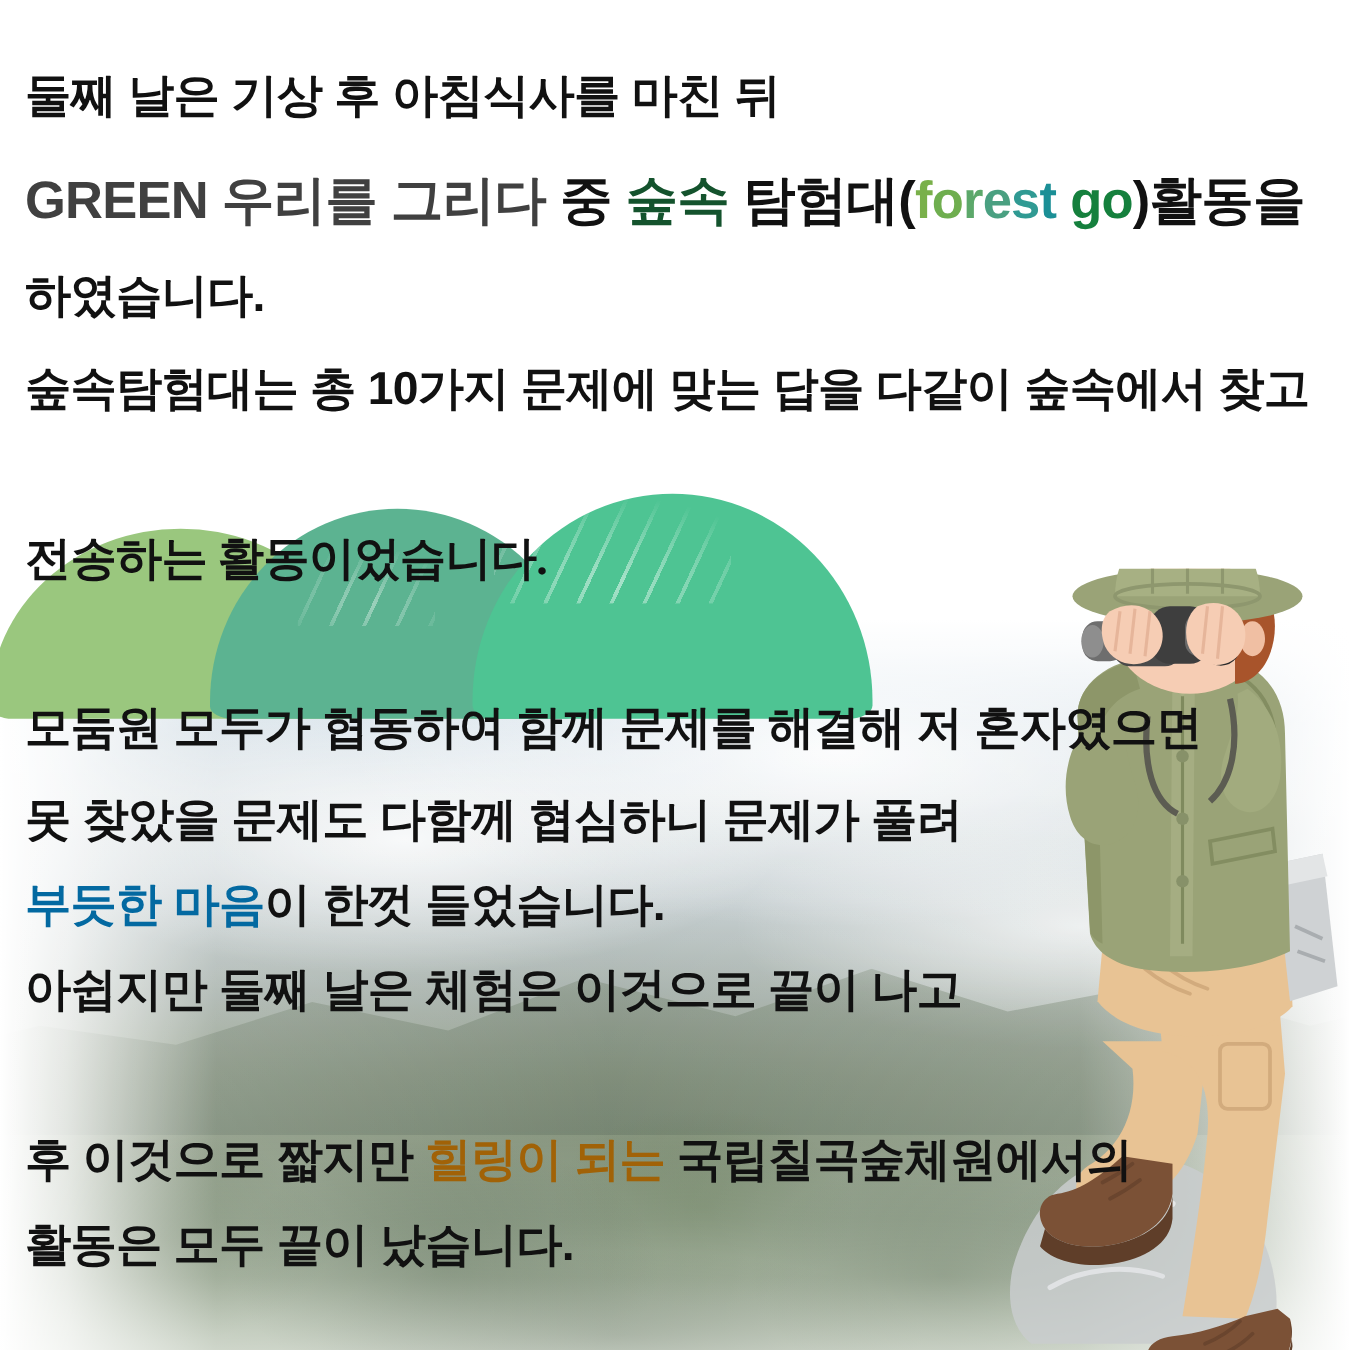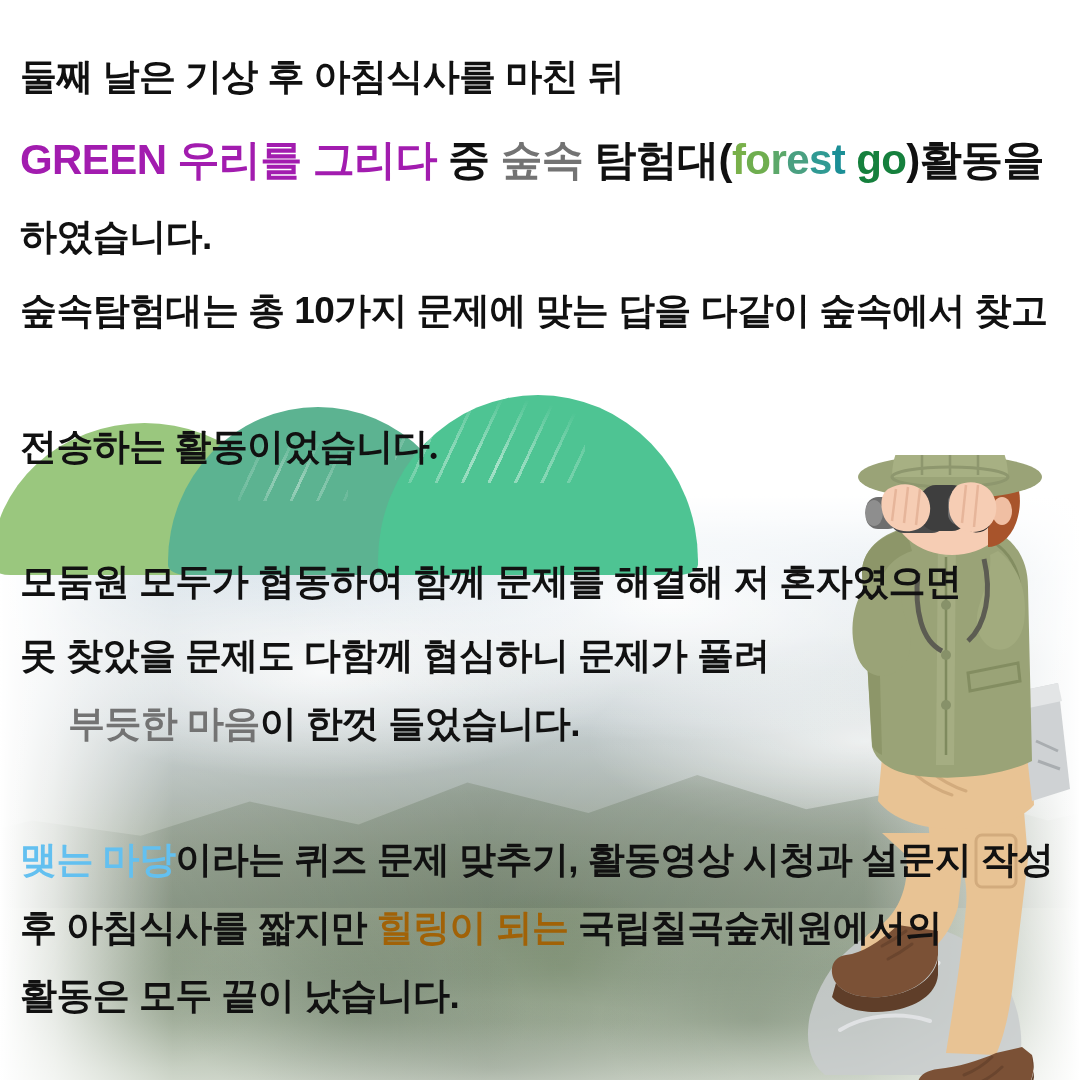--- a/index.html
+++ b/index.html
@@ -138,26 +138,26 @@
   .line {
     position: absolute;
     left: 20px;
     white-space: nowrap;
     color: #111111;
     font-weight: 700;
     letter-spacing: -0.6px;
   }
   .big   { font-size: 37px; }
   .huge  { font-size: 42px; }
-  .green-brand { color: #a21caf; }
-  .teal-word   { color: #737373; }
+  .green-brand { color: #404040; }
+  .teal-word   { color: #14532d; }
   .f1 { color: #79b04a; } .f2 { color: #6fae4f; } .f3 { color: #5ca86a; }
   .f4 { color: #4aa081; } .f5 { color: #309a93; } .f6 { color: #1b8f96; }
   .go { color: #15803d; }
-  .orange { color: #737373; margin-left: 48px; }
+  .orange { color: #0369a1; }
   .skyblue { color: #63c0f0; }
   .leafgreen { color: #a16207; }
 </style>
 </head>
 <body>
 
 <div id="card">
 
   <div class="photo-layer">
     <div class="photo-sky"></div>
@@ -304,25 +304,23 @@
     <div class="line big" style="top:422px;font-family:Liberation Serif, serif;">전송하는 활동이었습니다.</div>
 
     <div class="line big" style="top:557px;">모둠원 모두가 협동하여 함께 문제를 해결해  저 혼자였으면</div>
 
     <div class="line big" style="top:631px;">못 찾았을 문제도 다함께 협심하니 문제가 풀려</div>
 
     <div class="line big" style="top:699px;">
       <span class="orange">부듯한 마음</span><span>이 한껏 들었습니다.</span>
     </div>
 
-
-    <div class="line big" style="top:835px;">
-      <span class="skyblue">맺는 마당</span><span>이라는 퀴즈 문제 맞추기, 활동영상 시청과 설문지 작성</span>
-    </div>
+    <div class="line big" style="top:767px;">아쉽지만 둘째 날은 체험은 이것으로 끝이 나고</div>
+
 
     <div class="line big" style="top:903px;">
-      <span>후 아침식사를 짧지만 </span><span class="leafgreen">힐링이 되는</span><span> 국립칠곡숲체원에서의</span>
+      <span>후 이것으로 짧지만 </span><span class="leafgreen">힐링이 되는</span><span> 국립칠곡숲체원에서의</span>
     </div>
 
     <div class="line big" style="top:971px;">활동은 모두 끝이 났습니다.</div>
 
   </div>
 </div>
 
 </body></html>

